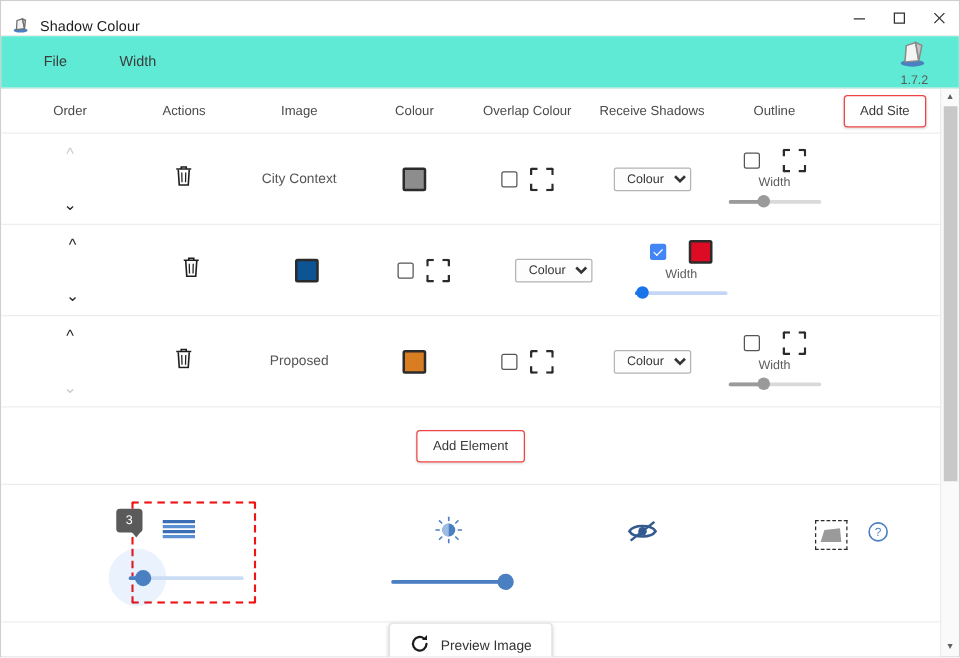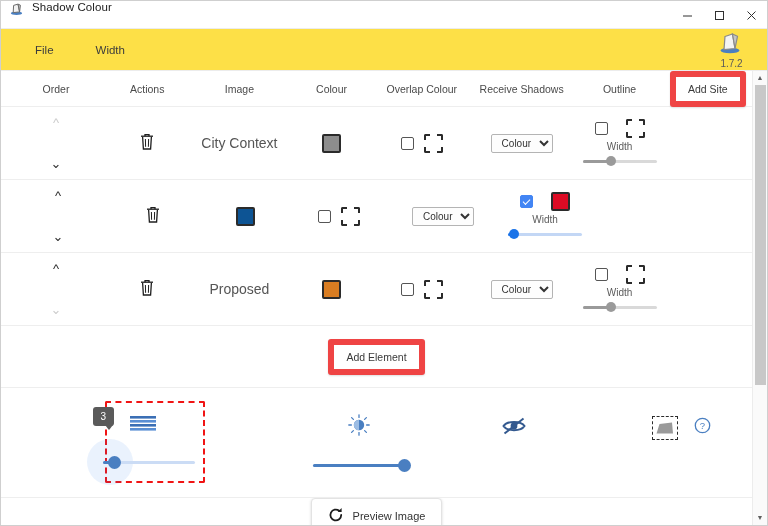--- a/index.html
+++ b/index.html
@@ -15,39 +15,39 @@
     width: 768px; height: 526px;
     background: #ffffff;
     border: 1px solid #cfcfcf;
     display: flex; flex-direction: column;
   }
 
   
   .titlebar {
     height: 28px; min-height:28px;
     background: #ffffff;
-    display: flex; align-items: flex-start;
+    display: flex; align-items: flex-end;
     border-bottom: 1px solid #ececec;
     padding-left: 8px;
   }
   .title-icon { width:16px; height:16px; margin-right:7px; position:relative; }
   .title-text {
     font-size: 11.5px; color: #202020; letter-spacing: .1px;
   }
   .win-controls { margin-left:auto; display:flex; height:28px; }
   .win-btn {
     width: 32px; height: 28px;
     display:flex; align-items:center; justify-content:center;
     color:#303030; font-size: 12px; cursor: default;
   }
 
   
   .menubar {
     height: 42px; min-height:42px;
-    background:#fde047;
+    background:#5eead4;
     display:flex; align-items:center;
     padding-left: 28px;
     position: relative;
     border-bottom: 1px solid #ececec;
   }
   .menu-item {
     font-size: 11.5px; color:#3c3c3c;
     margin-right: 30px;
     padding: 4px 6px;
   }
@@ -86,21 +86,21 @@
   .c-order   { width: 98px; }
   .c-actions { width: 92px; }
   .c-name    { width: 100px; }
   .c-colour  { width: 92px; }
   .c-overlap { width: 96px; }
   .c-receive { width: 112px; }
   .c-outline { width: 92px; }
   .c-addsite { width: 92px; display:flex; justify-content:center; }
 
   .btn {
-    background:#ffffff; border:6px solid #ef4444;
+    background:#ffffff; border:1px solid #ef4444;
     border-radius: 3px;
     box-shadow: 0 1px 2px rgba(0,0,0,.13);
     font-size: 10.5px; color:#3a3a3a;
     padding: 6px 12px;
     cursor: pointer;
     font-family:"Liberation Sans", sans-serif;
   }
 
   .row {
     display:flex; align-items:center;
@@ -114,21 +114,21 @@
   .order-arrows {
     display:flex; flex-direction:column; align-items:center;
     justify-content:space-between; height: 54px;
   }
   .arrow { font-size: 13px; line-height:1; color:#2b2b2b; user-select:none; }
   .arrow.dim { color:#cccccc; }
 
   
   .trash { width:14px; height:17px; }
 
-  .name-text { font-size: 14px; color:#555; }
+  .name-text { font-size: 11px; color:#555; }
 
   
   .swatch {
     width: 19px; height: 19px;
     border: 2px solid #2b2b2b;
     border-radius: 2px;
   }
   .swatch.empty {
     border: 2px dashed #2b2b2b;
     background: transparent;

